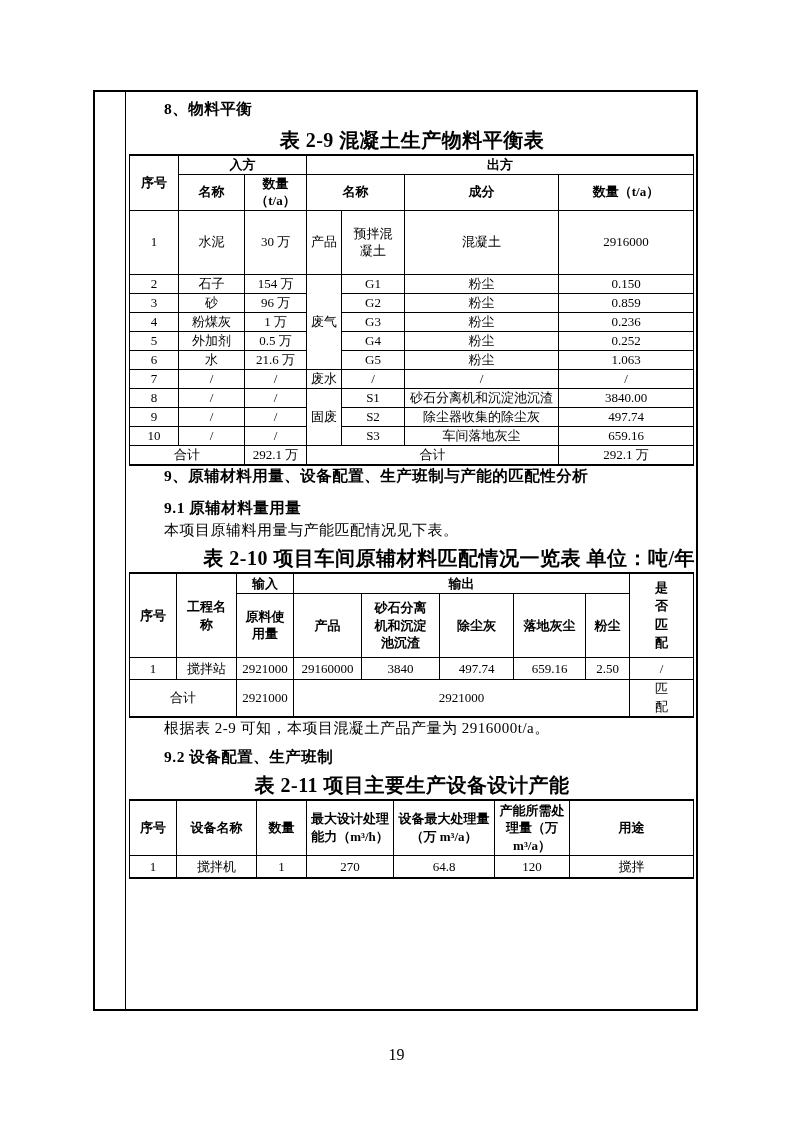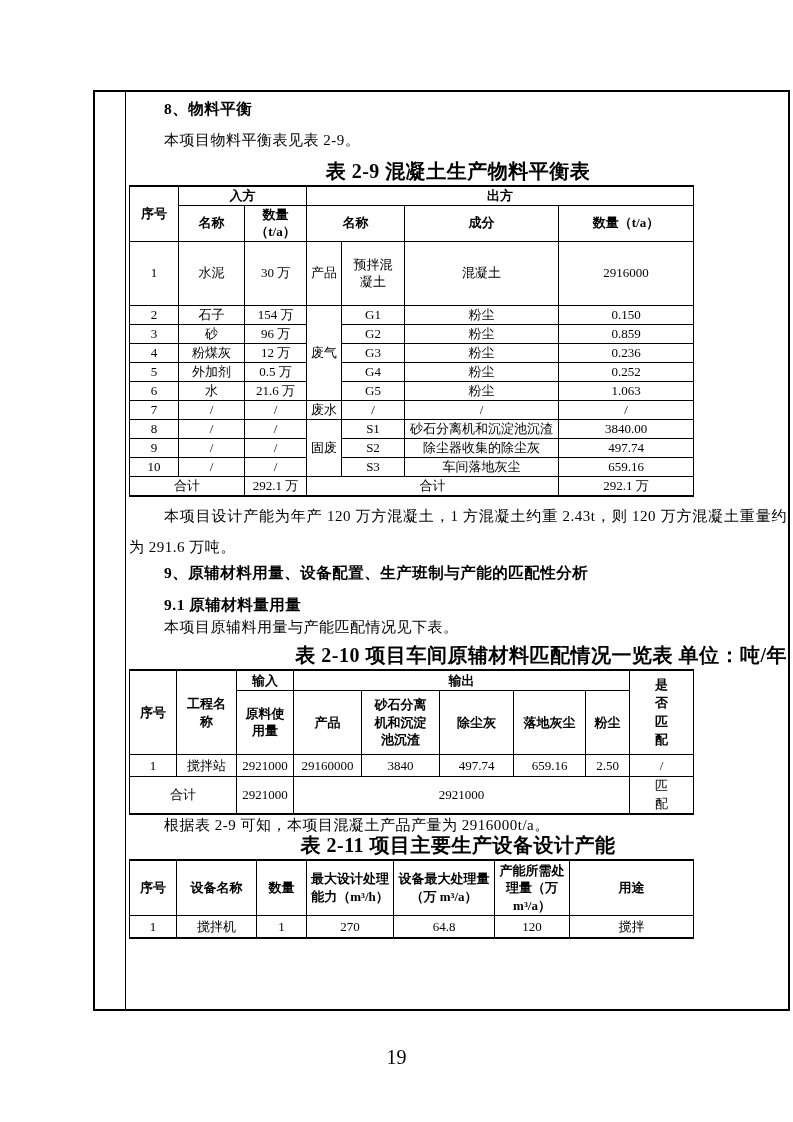--- a/index.html
+++ b/index.html
@@ -6,21 +6,21 @@
   html, body { background: #ffffff; }
   body {
     width: 793px; height: 1122px;
     font-family: "Liberation Serif", "DejaVu Serif", serif;
     color: #000;
     position: relative;
   }
   .page { position: relative; width: 793px; height: 1122px; background: #fff; overflow: hidden; }
   .frame {
     position: absolute; left: 93px; top: 90px;
-    width: 697px; height: 921px;
+    width: 605px; height: 921px;
     border: 2px solid #000;
     display: flex;
   }
   .gutter { width: 31px; border-right: 1px solid #000; flex: none; }
   .content {
     flex: 1;
     padding: 2px 1px 0 3px;
     overflow: hidden;
   }
   .heading {
@@ -42,21 +42,21 @@
   .intro91 { margin-top: 2px; }
   .note10 { margin-top: 0; }
   .para92 { margin-top: 4px; }
   .tbl-title {
     font-size: 20px; font-weight: bold;
     text-align: center; line-height: 20px;
     letter-spacing: 0.5px;
   }
   .tt9 { margin-top: 11px; }
   .tt10 { margin-top: 8px; text-align: right; }
-  .tt11 { }
+  .tt11 { margin-top: 8px; }
   table {
     border-collapse: collapse; table-layout: fixed;
     width: 564px;
     border-top: 2.5px solid #000;
     border-bottom: 2.5px solid #000;
     margin-top: 4px;
   }
   td, th {
     border: 1px solid #000;
     text-align: center; vertical-align: middle;
@@ -73,33 +73,32 @@
   .blk { display: block; }
   
   .t9h1 { height: 16px; } .t9h2 { height: 30px; }
   .t9r1 { height: 37px; } .t9r  { height: 19px; } .t9t { height: 20px; }
   .t10h1 { height: 20px; } .t10h2 { height: 58px; }
   .t10r { height: 22px; } .t10t { height: 35px; }
   .t11h { height: 55px; } .t11r { height: 23px; }
   .pagenum {
     position: absolute; top: 1046px; left: 0;
     width: 100%; text-align: center;
-    font-size: 20px;
+    font-size: 16px;
   }
 </style>
 </head>
 <body>
 
 <div class="page">
   <div class="frame">
     <div class="gutter"></div>
     <div class="content">
 
       <div class="heading h8">8、物料平衡</div>
-      <p class="para intro1">本项目物料平衡表见表 2-9。</p>
 
       <div class="tbl-title tt9">表 2-9 混凝土生产物料平衡表</div>
       <table>
         <colgroup>
           <col style="width:49px">
             <col style="width:66px">
             <col style="width:62px">
           <col style="width:35px">
             <col style="width:63px">
             <col style="width:154px">
@@ -145,21 +144,21 @@
           <td>3</td>
           <td>砂</td>
           <td>96 万</td>
           <td>G2</td>
           <td>粉尘</td>
           <td>0.859</td>
         </tr>
         <tr class="t9r">
           <td>4</td>
           <td>粉煤灰</td>
-          <td>12 万</td>
+          <td>1 万</td>
           <td>G3</td>
           <td>粉尘</td>
           <td>0.236</td>
         </tr>
         <tr class="t9r">
           <td>5</td>
           <td>外加剂</td>
           <td>0.5 万</td>
           <td>G4</td>
           <td>粉尘</td>
@@ -209,21 +208,20 @@
         </tr>
         <tr class="t9t">
           <td colspan="2">合计</td>
           <td>292.1 万</td>
           <td colspan="3">合计</td>
           <td>292.1 万</td>
         </tr>
       </tbody>
         </table>
 
-      <p class="para just after9">本项目设计产能为年产 120 万方混凝土，1 方混凝土约重 2.43t，则 120 万方混凝土重量约为 291.6 万吨。</p>
 
       <div class="heading h9">9、原辅材料用量、设备配置、生产班制与产能的匹配性分析</div>
       <div class="heading h91">9.1 原辅材料量用量</div>
       <p class="para intro91">本项目原辅料用量与产能匹配情况见下表。</p>
 
       <div class="tbl-title tt10">表 2-10 项目车间原辅材料匹配情况一览表 单位：吨/年</div>
       <table>
         <colgroup>
           <col style="width:47px">
             <col style="width:60px">
@@ -276,20 +274,21 @@
           <td colspan="5">2921000</td>
           <td>
                 <div class="vtext">匹配</div>
               </td>
         </tr>
       </tbody>
         </table>
 
       <p class="para note10">根据表 2-9 可知，本项目混凝土产品产量为 2916000t/a。</p>
 
+      <div class="heading h92">9.2 设备配置、生产班制</div>
 
       <div class="tbl-title tt11">表 2-11 项目主要生产设备设计产能</div>
       <table>
         <colgroup>
           <col style="width:47px">
             <col style="width:80px">
             <col style="width:50px">
           <col style="width:87px">
             <col style="width:101px">
             <col style="width:75px">

